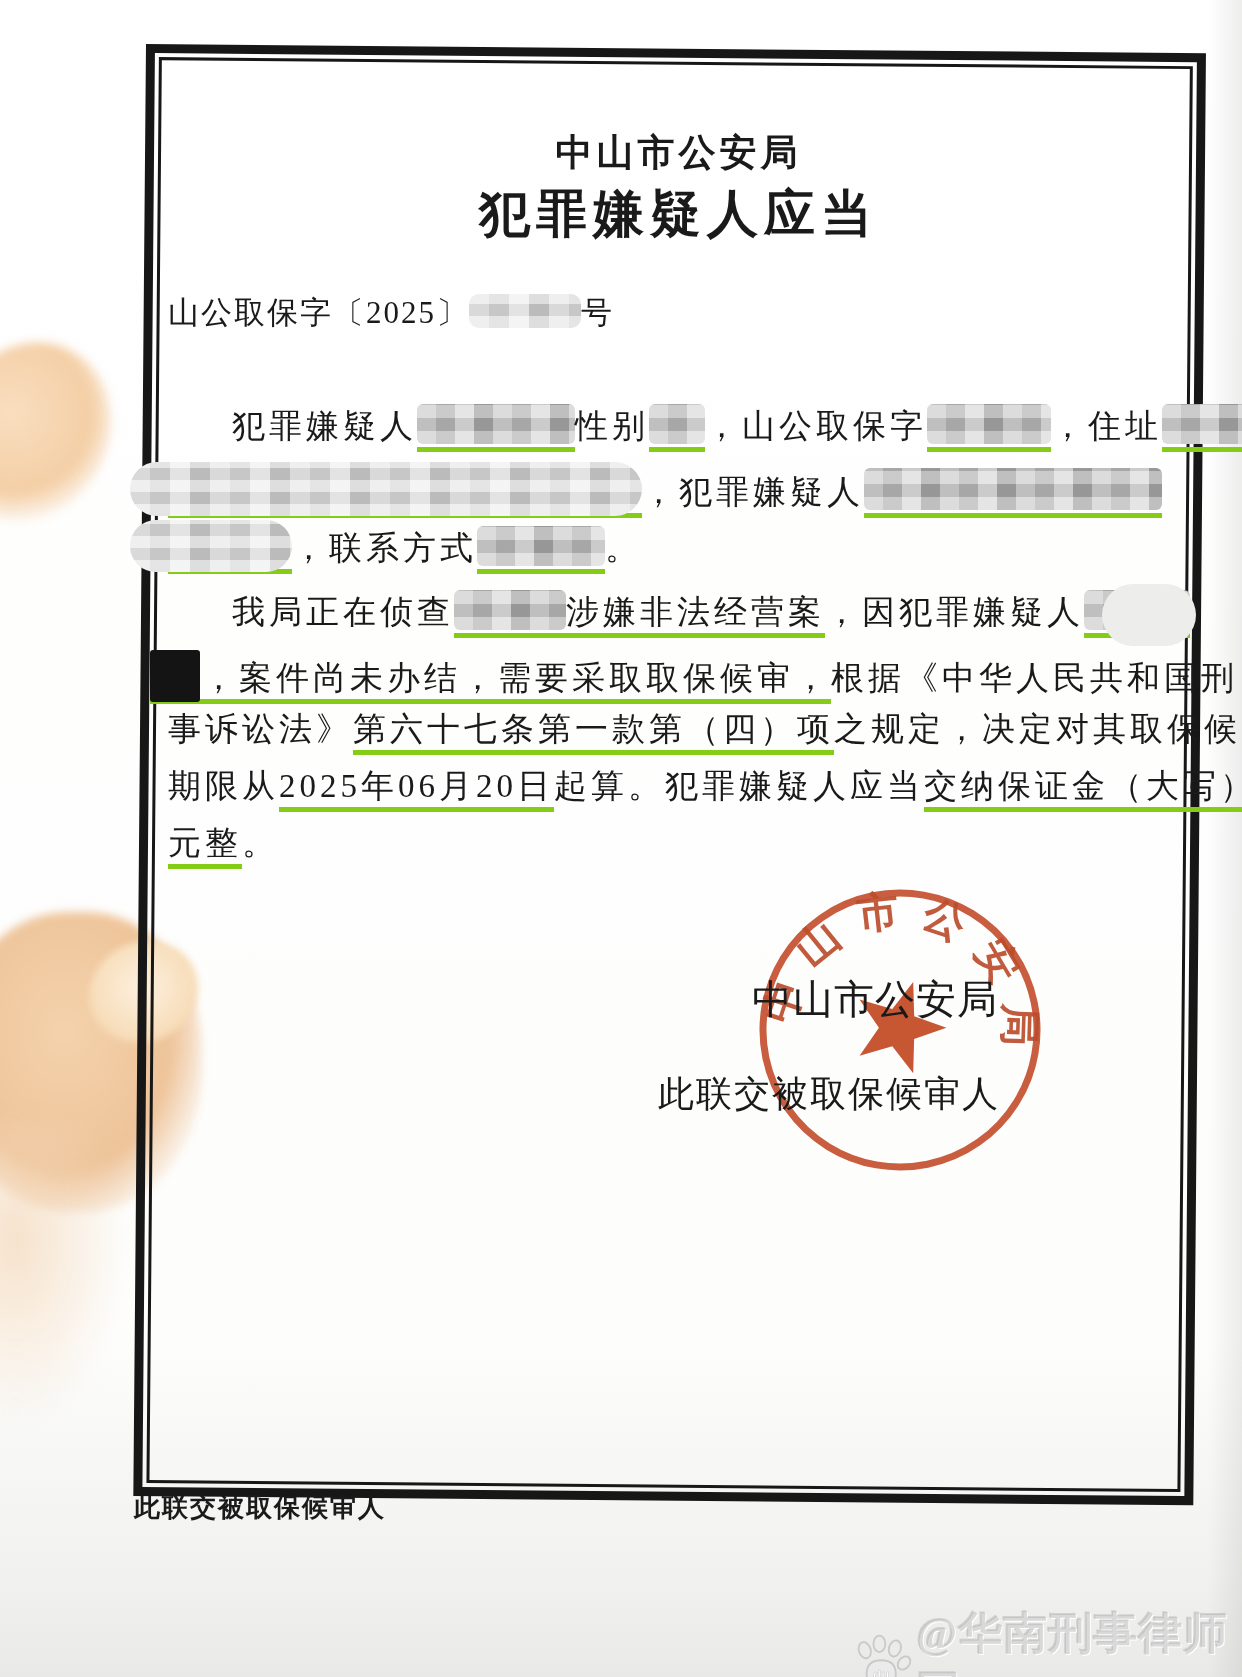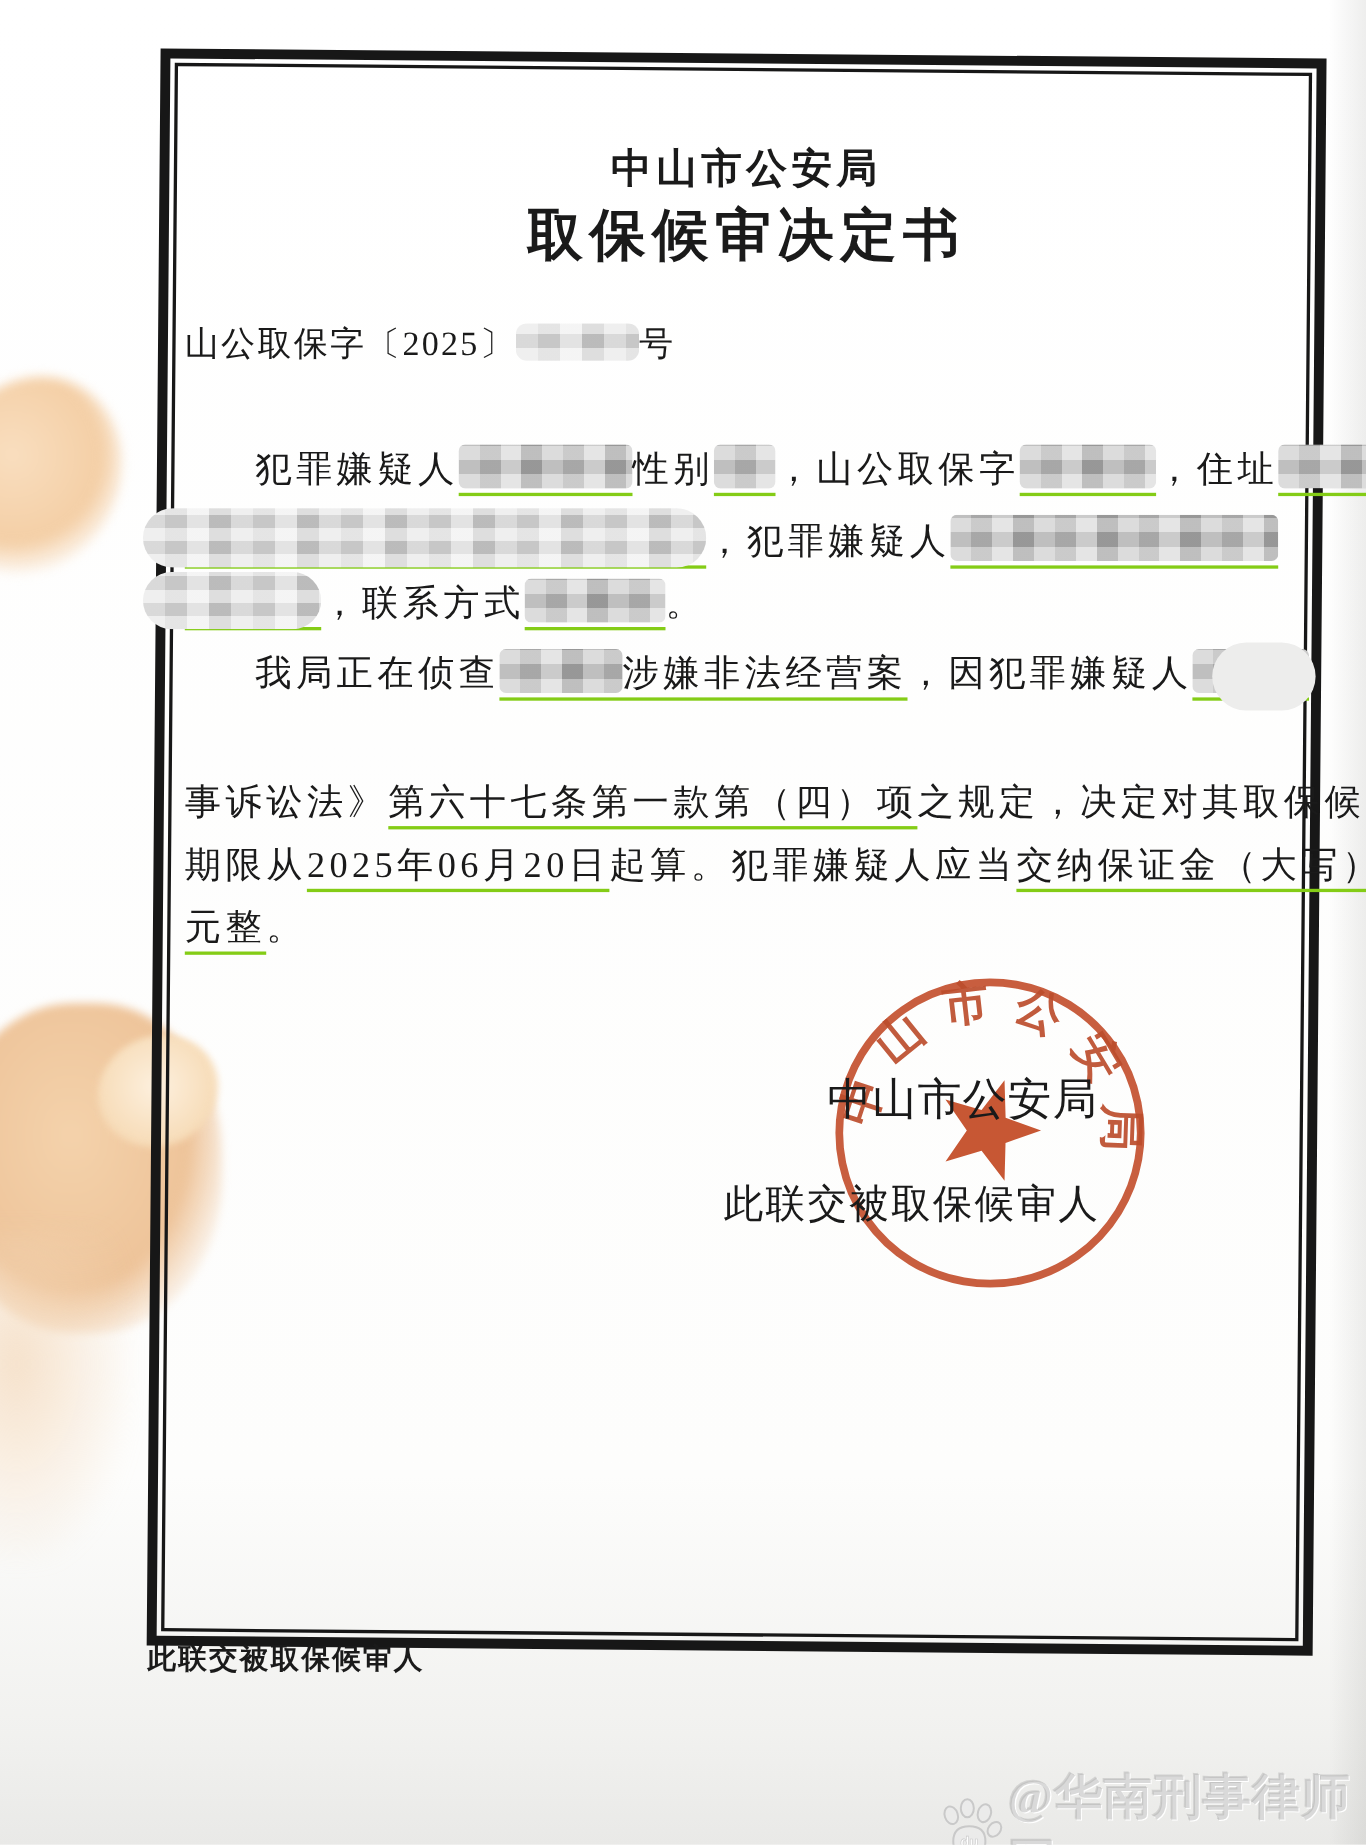--- a/index.html
+++ b/index.html
@@ -38,21 +38,21 @@
   .docno-line{left:168px;top:292px;width:1022px;font-size:31px;letter-spacing:2px;}
   .line{left:168px;width:1030px;font-size:33px;letter-spacing:4px;box-sizing:border-box;}
   #l1{top:404px;padding-left:64px;}
   #l2{top:462px;}
   #l3{top:520px;}
   #l4{top:590px;padding-left:64px;}
   #l5{top:650px;left:150px;}
   #l6{top:707px;}
   #l7{top:764px;}
   #l8{top:821px;}
-  .u{border-bottom:3px solid #84cc16;padding-bottom:3px;text-align:right;}
+  .u{border-bottom:5px solid #84cc16;padding-bottom:3px;text-align:right;}
   
   .rd{display:inline-block;vertical-align:-7px;border-radius:6px;
     background:
       repeating-linear-gradient(0deg,rgba(255,255,255,.30) 0 13px,rgba(0,0,0,.07) 13px 26px),
       repeating-linear-gradient(90deg,#cdcdcd 0 19px,#b4b4b4 19px 38px,#dadada 38px 57px,#a3a3a3 57px 76px);}
   .rd-light{background:
       repeating-linear-gradient(0deg,rgba(255,255,255,.45) 0 12px,rgba(0,0,0,.04) 12px 24px),
       repeating-linear-gradient(90deg,#e2e2e2 0 20px,#cfcfcf 20px 40px,#ececec 40px 60px,#c3c3c3 60px 80px);}
   .rd-docno{width:112px;height:34px;border-radius:10px;vertical-align:-5px;}
   .rd-name{width:158px;height:40px;}
@@ -91,40 +91,43 @@
   <div class="finger-top"></div>
   <div class="thumb"></div>
   <div class="thumb-nail"></div>
   <div class="hand-fade"></div>
 
   <div class="frame">
     <div class="frame-inner"></div>
   </div>
 
   <div class="t agency-title">中山市公安局</div>
-  <div class="t doc-title">取保候审决定书</div>
+  <div class="t doc-title">犯罪嫌疑人应当</div>
 
   <div class="t docno-line">
     <span>山公取保字〔2025〕</span><span class="rd rd-light rd-docno"></span><span>号</span>
   </div>
 
   <div class="t line" id="l1">
     <span>犯罪嫌疑人</span><span class="u"><span class="rd rd-name"></span></span><span>性别</span><span class="u"><span class="rd rd-sex"></span></span><span>，山公取保字</span><span class="u"><span class="rd rd-bd"></span></span><span>，住址</span><span class="u"><span class="rd rd-addr"></span></span>
   </div>
   <div class="t line" id="l2">
     <span class="u"><span class="rd rd-light rd-l2blob"></span></span><span>，犯罪嫌疑人</span><span class="u"><span class="rd rd-l2"></span></span>
   </div>
   <div class="t line" id="l3">
     <span class="u"><span class="rd rd-light rd-l3blob"></span></span><span>，联系方式</span><span class="u"><span class="rd rd-l3"></span></span><span>。</span>
   </div>
 
   <div class="t line" id="l4">
     <span>我局正在侦查</span><span class="u"><span class="rd rd-l4a"></span><span>涉嫌非法经营案</span></span><span>，因犯罪嫌疑人</span><span class="u"><span class="rd rd-l4b"></span></span>
   </div>
   <div class="smudge"></div>
+  <div class="t line" id="l5">
+    <span class="u"><span class="rd-black"></span><span>，案件尚未办结，需要采取取保候审，</span></span><span>根据《中华人民共和国刑</span>
+  </div>
   <div class="t line" id="l6">
     <span>事诉讼法》</span><span class="u">第六十七条第一款第（四）项</span><span>之规定，决定对其取保候审，</span>
   </div>
   <div class="t line" id="l7">
     <span>期限从</span><span class="u">2025年06月20日</span><span>起算。犯罪嫌疑人应当</span><span class="u">交纳保证金（大写）贰仟</span>
   </div>
   <div class="t line" id="l8">
     <span class="u">元整</span><span>。</span>
   </div>
 

